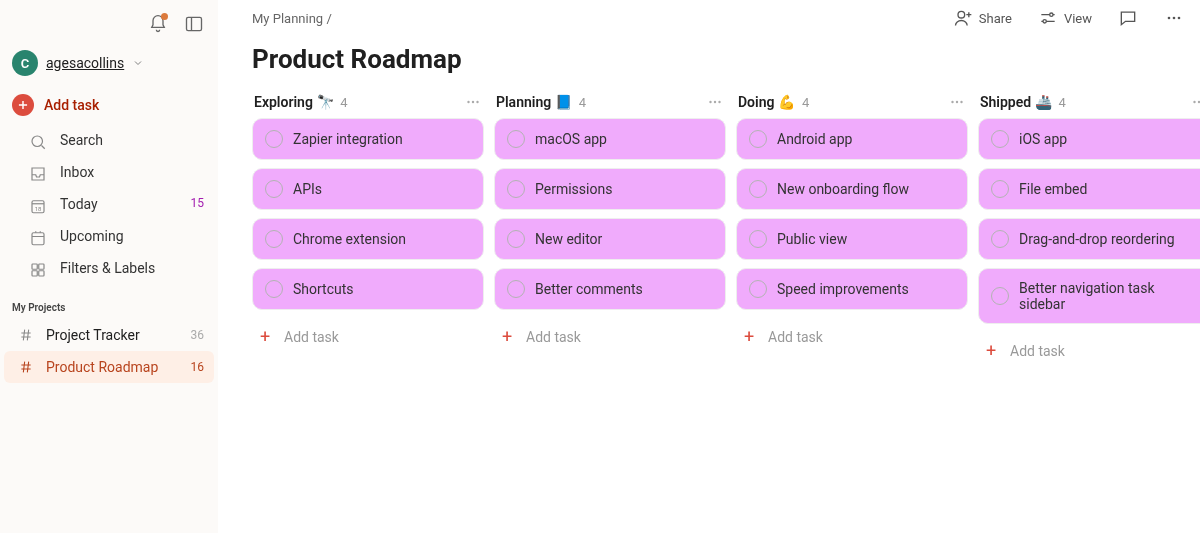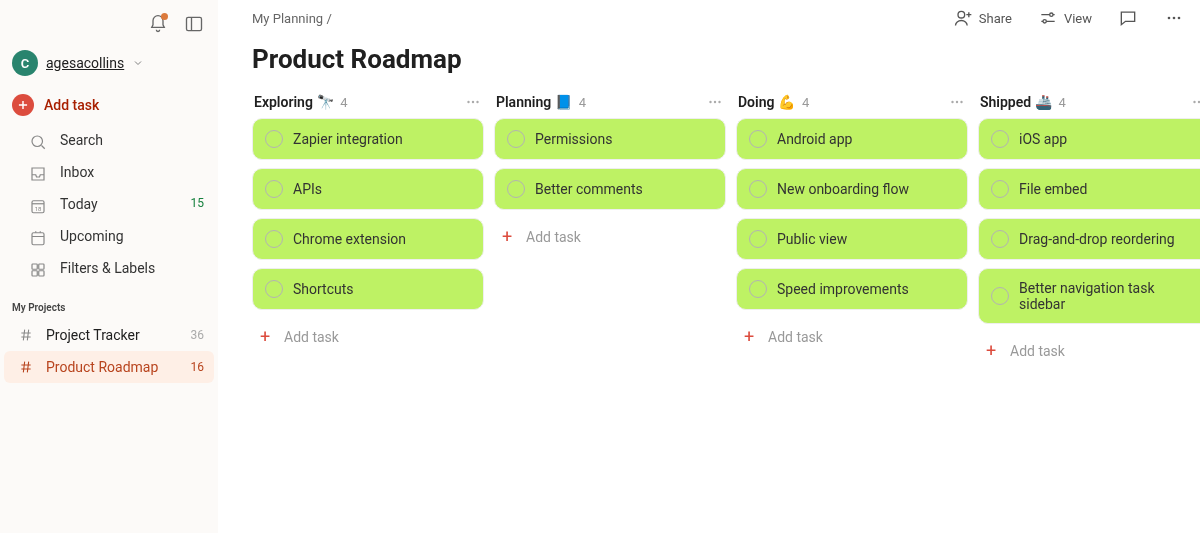--- a/index.html
+++ b/index.html
@@ -11,21 +11,21 @@
     .sb-icon-btn { width: 24px; height: 24px; display: flex; align-items: center; justify-content: center; color: #666; cursor: pointer; position: relative; }
     .notif-dot { position: absolute; top: 1px; right: 2px; width: 7px; height: 7px; border-radius: 50%; background: #dc7a3c; }
     .workspace-row { display: flex; align-items: center; gap: 8px; padding: 6px 12px 12px 12px; cursor: pointer; }
     .ws-avatar { width: 26px; height: 26px; border-radius: 50%; background: #29846e; color: #fff; font-weight: 600; display: flex; align-items: center; justify-content: center; font-size: 13px; }
     .ws-name { font-size: 14px; color: #202020; text-decoration: underline; }
     .ws-caret { color: #808080; }
     .add-task-row { display: flex; align-items: center; gap: 10px; padding: 6px 12px; color: #a81f00; font-weight: 500; cursor: pointer; margin-bottom: 4px; }
     .add-task-plus { width: 22px; height: 22px; border-radius: 50%; background: #dc4c3e; display: flex; align-items: center; justify-content: center; color: #fff; }
     .nav-item { display: flex; align-items: flex-start; gap: 12px; padding: 6px 28px; color: #333; cursor: pointer; position: relative; }
     .nav-item .count { position: absolute; right: 14px; font-size: 12px; color: #aaa; }
-    .nav-item.current .count { color: #15803d; }
+    .nav-item.current .count { color: #a21caf; }
     .nav-icon { width: 20px; height: 20px; display: flex; align-items: center; justify-content: center; color: #888; flex-shrink: 0; }
     .section-title { font-size: 10px; font-weight: 600; color: #444; padding: 16px 12px 6px 12px; }
     .proj-item { display: flex; align-items: center; gap: 10px; padding: 6px 12px; cursor: pointer; position: relative; border-radius: 6px; margin: 0 4px; }
     .proj-item.active { background: #feefe6; color: #b8441e; }
     .proj-item.active .nav-icon { color: #b8441e; }
     .proj-item .count { position: absolute; right: 10px; font-size: 12px; color: #aaa; }
     .proj-item.active .count { color: #b8441e; }
     .collab-icon { color: #999; }
     
     .main { flex: 1; display: flex; flex-direction: column; overflow: hidden; }
@@ -33,21 +33,21 @@
     .breadcrumbs { font-size: 13px; color: #666; margin-left: 18px;}
     .header-actions { display: flex; align-items: center; gap: 26px; justify-content: center; }
     .hdr-btn { display: flex; align-items: center; gap: 6px; font-size: 13px; color: #555; cursor: pointer; }
     .page-title { font-size: 26px; font-weight: 700; padding: 12px 18px 16px 34px; }
     .board { display: flex; gap: 10px; padding: 0 18px 0 34px; overflow-x: auto; flex: 1; }
     .column { width: 232px; flex-shrink: 0; }
     .col-header { display: flex; align-items: center; padding: 4px 2px 8px 2px; position: relative; }
     .col-title { font-weight: 600; font-size: 14px; display: flex; align-items: center; gap: 4px; }
     .col-count { color: #999; font-size: 13px; margin-left: 6px; font-weight: 400; }
     .col-more { position: absolute; right: 2px; color: #aaa; cursor: pointer; }
-    .card { border: 1px solid #eee; border-radius: 10px; padding: 11px 12px; margin-bottom: 8px; display: flex; align-items: center; gap: 10px; cursor: pointer; background: #bef264; }
+    .card { border: 1px solid #eee; border-radius: 10px; padding: 11px 12px; margin-bottom: 8px; display: flex; align-items: center; gap: 10px; cursor: pointer; background: #f0abfc; }
     .card-check { width: 18px; height: 18px; border: 1.5px solid #b3b3b3; border-radius: 50%; flex-shrink: 0; }
     .card-title { font-size: 14px; color: #333; }
     .add-task-col { display: flex; align-items: center; gap: 10px; padding: 8px 4px; color: #999; font-size: 14px; cursor: pointer; }
     .add-task-col .plus { color: #dc4c3e; font-size: 18px; width: 18px; text-align: center; }
     svg { display: block; }
   </style>
 </head>
 <body>
 
 <div class="app">
@@ -240,21 +240,29 @@
             <span class="col-more">
               <svg width="18" height="18" viewBox="0 0 24 24" fill="currentColor">
                 <circle cx="6" cy="12" r="1.6"></circle>
                 <circle cx="12" cy="12" r="1.6"></circle>
                 <circle cx="18" cy="12" r="1.6"></circle>
               </svg>
             </span>
           </div>
           <div class="card">
             <span class="card-check"></span>
+            <span class="card-title">macOS app</span>
+          </div>
+          <div class="card">
+            <span class="card-check"></span>
             <span class="card-title">Permissions</span>
+          </div>
+          <div class="card">
+            <span class="card-check"></span>
+            <span class="card-title">New editor</span>
           </div>
           <div class="card">
             <span class="card-check"></span>
             <span class="card-title">Better comments</span>
           </div>
           <div class="add-task-col">
             <span class="plus">+</span>
             <span>Add task</span>
           </div>
         </div>

